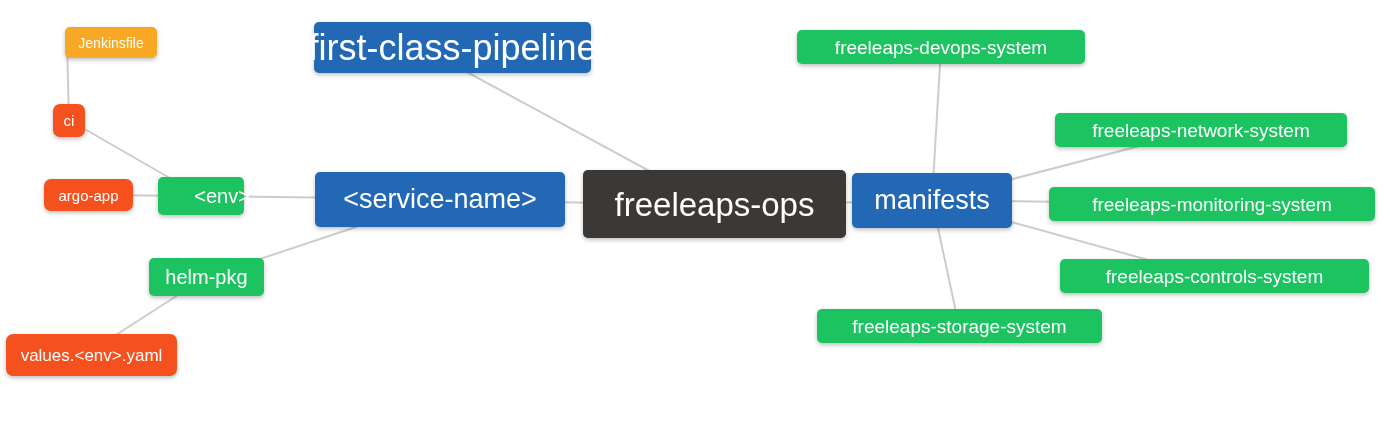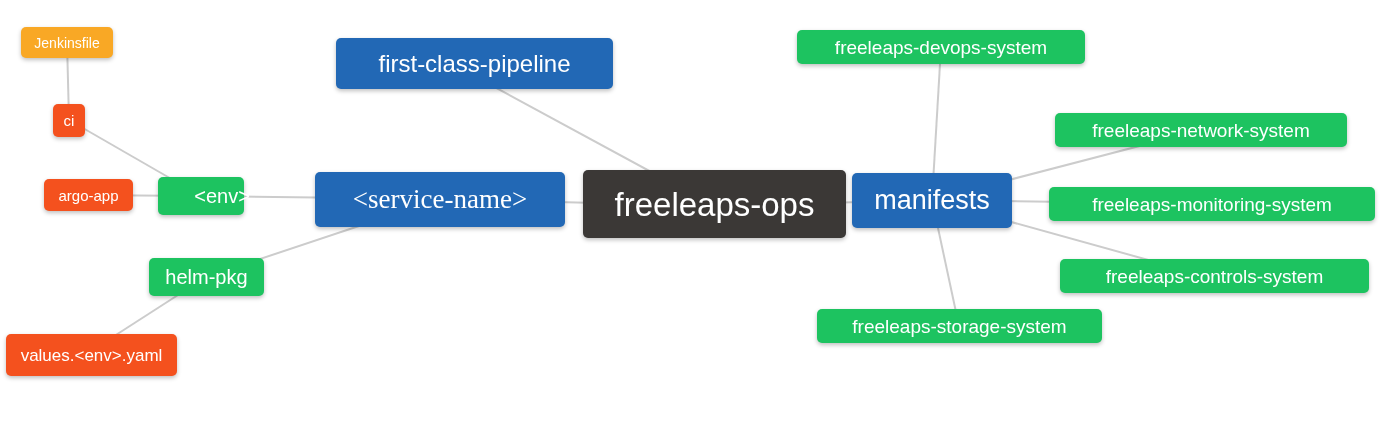--- a/index.html
+++ b/index.html
@@ -30,22 +30,22 @@
     color: #ffffff;
     border-radius: 5px;
     box-shadow: 0 2px 4px rgba(0,0,0,0.25);
     white-space: nowrap;
     cursor: pointer;
     box-sizing: border-box;
     line-height: 1;
   }
   .c-blue   { background: var(--blue,   #2268b5); }
   .c-green  { background: var(--green,  #1dc360); }
-  .c-orange { background: var(--orange, #f9a825); }
-  .c-red    { background: var(--red,    #f4511e); }
+  .c-orange { background: var(--orange, #f9a825); margin-left: 44px; }
+  .c-red    { background: var(--red,    #f4511e); border-radius: 7px; }
   .c-dark   { background: var(--dark,   #3b3836); }
 </style>
 </head>
 <body>
 
 <div class="canvas">
 
   <svg class="edges" width="1390" height="421">
     <line x1="67" y1="42" x2="69" y2="120"></line>
     <line x1="69" y1="120" x2="201" y2="196"></line>
@@ -62,22 +62,22 @@
     <line x1="932" y1="200" x2="1206" y2="276"></line>
     <line x1="932" y1="200" x2="959" y2="326"></line>
   </svg>
 
   <div class="node c-orange" style="left:21px;  top:27px;  width:92px;  height:31px; font-size:14px;">Jenkinsfile</div>
   <div class="node c-red" style="left:53px;  top:104px; width:32px;  height:33px; font-size:15px;">ci</div>
   <div class="node c-red" style="left:32px;  top:179px; width:89px;  height:32px; font-size:15px;margin-left:12px;">argo-app</div>
   <div class="node c-green" style="left:158px; top:177px; width:86px;  height:38px; font-size:20px;padding-left:42px;">&lt;env&gt;</div>
   <div class="node c-green" style="left:149px; top:258px; width:115px; height:38px; font-size:20px;">helm-pkg</div>
   <div class="node c-red" style="left:6px;   top:334px; width:171px; height:42px; font-size:17px;">values.&lt;env&gt;.yaml</div>
-  <div class="node c-blue" style="left:314px; top:38px;  width:277px; height:51px; font-size:24px;margin-left:22px;">first-class-pipeline</div>
-  <div class="node c-blue" style="left:315px; top:172px; width:250px; height:55px; font-size:27px;font-family:Liberation Serif, serif;">&lt;service-name&gt;</div>
+  <div class="node c-blue" style="left:314px; top:22px;  width:277px; height:51px; font-size:36px;">first-class-pipeline</div>
+  <div class="node c-blue" style="left:315px; top:172px; width:250px; height:55px; font-size:27px;">&lt;service-name&gt;</div>
   <div class="node c-dark" style="left:583px; top:170px; width:263px; height:68px; font-size:33px;">freeleaps-ops</div>
   <div class="node c-blue" style="left:852px; top:173px; width:160px; height:55px; font-size:27px;">manifests</div>
   <div class="node c-green" style="left:797px; top:30px;  width:288px; height:34px; font-size:19px;">freeleaps-devops-system</div>
   <div class="node c-green" style="left:1055px;top:113px; width:292px; height:34px; font-size:19px;">freeleaps-network-system</div>
   <div class="node c-green" style="left:1049px;top:187px; width:326px; height:34px; font-size:19px;">freeleaps-monitoring-system</div>
   <div class="node c-green" style="left:1060px;top:259px; width:309px; height:34px; font-size:19px;">freeleaps-controls-system</div>
   <div class="node c-green" style="left:817px; top:309px; width:285px; height:34px; font-size:19px;">freeleaps-storage-system</div>
 
 </div>
 

